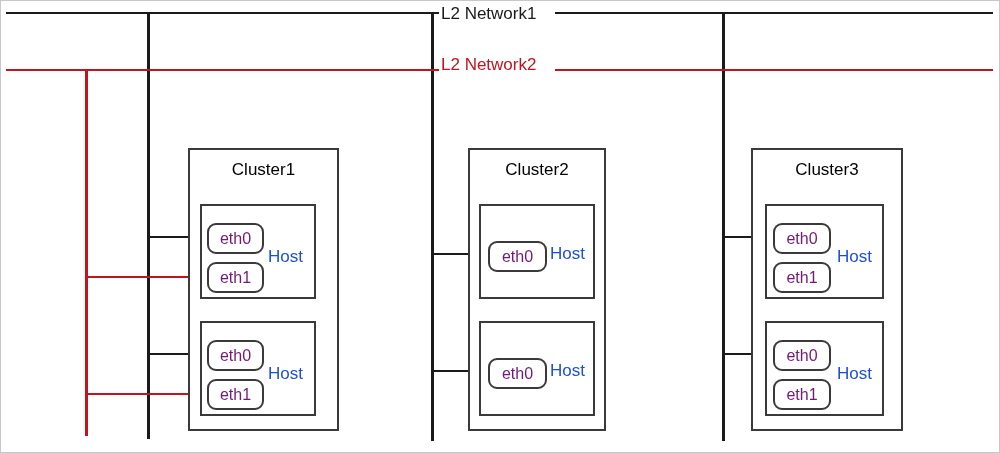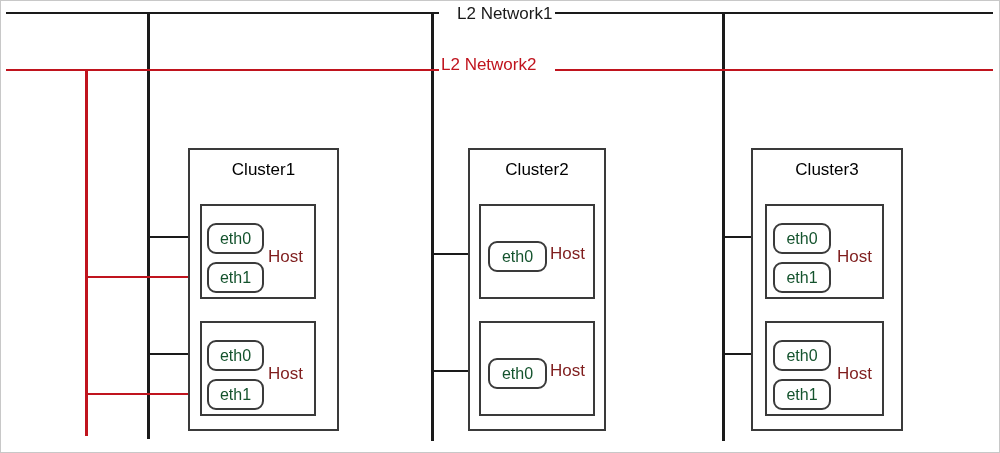--- a/index.html
+++ b/index.html
@@ -23,21 +23,21 @@
     top: 0;
     width: 1000px;
     height: 453px;
   }
   .net-label {
     position: absolute;
     font-size: 17px;
     line-height: 17px;
     white-space: nowrap;
   }
-  .net-label.black { color: #1a1a1a; margin-left: 16px; }
+  .net-label.black { color: #1a1a1a; }
   .net-label.red   { color: #c0141e; }
 
   .cluster-box {
     position: absolute;
     border: 2px solid #3a3a3a;
     box-sizing: border-box;
     background: #ffffff;
   }
   .cluster-title {
     position: absolute;
@@ -50,34 +50,34 @@
   }
   .host-box {
     position: absolute;
     border: 2px solid #3a3a3a;
     box-sizing: border-box;
     background: #ffffff;
   }
   .host-label {
     position: absolute;
     font-size: 17px;
-    color: #7f1d1d;
+    color: #1d4ed8;
     white-space: nowrap;
   }
   .eth-box {
     position: absolute;
     border: 2px solid #3a3a3a;
     border-radius: 9px;
     box-sizing: border-box;
     background: #ffffff;
     display: flex;
     align-items: center;
     justify-content: center;
     font-size: 16px;
-    color: #14532d;
+    color: #701a75;
   }
 </style>
 </head>
 <body>
 
 <div id="canvas">
 
   <svg id="diagram-svg" viewBox="0 0 1000 453" xmlns="http://www.w3.org/2000/svg">
     <g id="trunk-layer">
         <line x1="85" y1="69" x2="85" y2="435" stroke="#c0141e" stroke-width="3" shape-rendering="crispEdges"></line>

